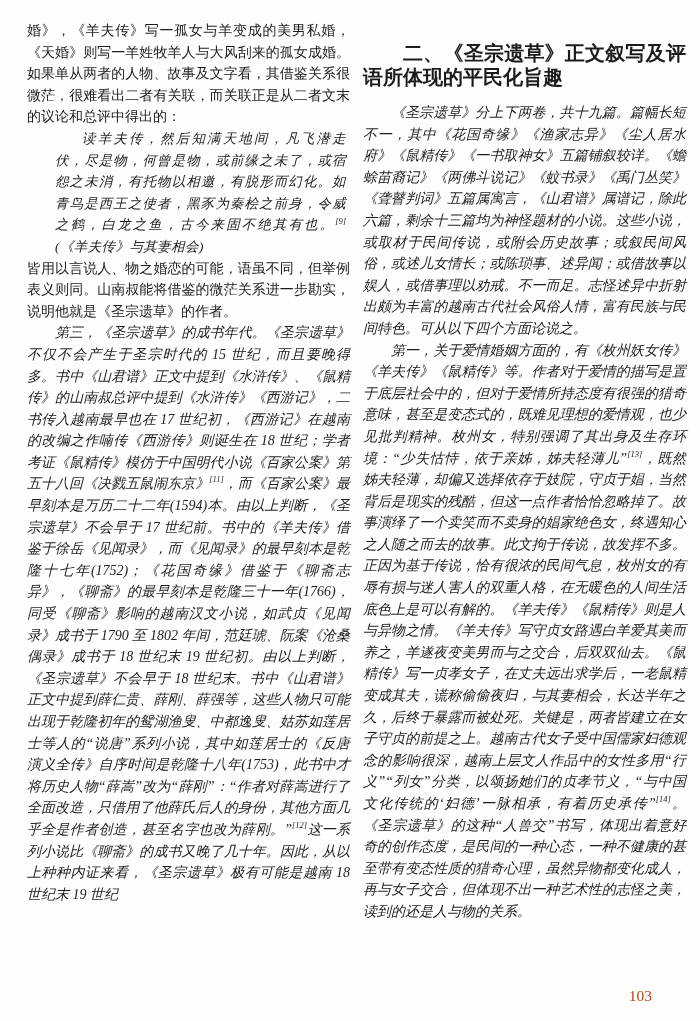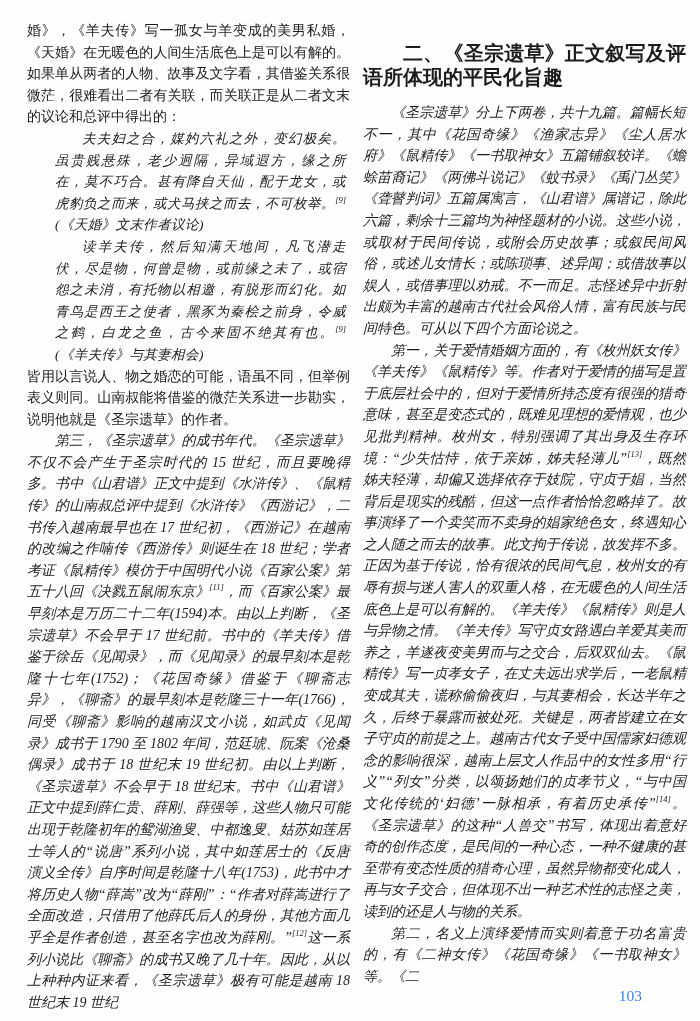--- a/index.html
+++ b/index.html
@@ -45,43 +45,41 @@
   }
   .heading{
     font-weight:bold;
     font-size:20px;
     line-height:24px;
     text-indent:2em;
     margin:21px 0 13px 0;
   }
   .page-number{
     position:absolute;
-    right:58px;
+    right:48px;
     bottom:16px;
     font-size:15.5px;
-    color:#3b82f6;
+    color:#c2410c;
   }
 </style>
 </head>
 <body>
 
 <div class="page">
   <div class="columns">
 
     <div class="col">
-      <p class="para"><span>婚》，《羊夫传》写一孤女与羊变成的美男私婚，《天婚》在无暖色的人间生活底色上是可以有解的。如果单从两者的人物、故事及文字看，其借鉴关系很微茫，很难看出二者有关联，而关联正是从二者文末的议论和总评中得出的：</span></p>
-      <p class="quote"><span>夫夫妇之合，媒妁六礼之外，变幻极矣。虽贵贱悬殊，老少迥隔，异域遐方，缘之所在，莫不巧合。甚有降自天仙，配于龙女，或虎豹负之而来，或犬马挟之而去，不可枚举。</span><sup>[9]</sup><span>(《天婚》文末作者议论)</span></p>
+      <p class="para"><span>婚》，《羊夫传》写一孤女与羊变成的美男私婚，《天婚》则写一羊姓牧羊人与大风刮来的孤女成婚。如果单从两者的人物、故事及文字看，其借鉴关系很微茫，很难看出二者有关联，而关联正是从二者文末的议论和总评中得出的：</span></p>
       <p class="quote"><span>读羊夫传，然后知满天地间，凡飞潜走伏，尽是物，何曾是物，或前缘之未了，或宿怨之未消，有托物以相邀，有脱形而幻化。如青鸟是西王之使者，黑豕为秦桧之前身，令威之鹤，白龙之鱼，古今来固不绝其有也。</span><sup>[9]</sup><span>(《羊夫传》与其妻相会)</span></p>
       <p class="para"><span>皆用以言说人、物之婚恋的可能，语虽不同，但举例表义则同。山南叔能将借鉴的微茫关系进一步勘实，说明他就是《圣宗遗草》的作者。</span></p>
       <p class="para indent"><span>第三，《圣宗遗草》的成书年代。《圣宗遗草》不仅不会产生于圣宗时代的 15 世纪，而且要晚得多。书中《山君谱》正文中提到《水浒传》、《鼠精传》的山南叔总评中提到《水浒传》《西游记》，二书传入越南最早也在 17 世纪初，《西游记》在越南的改编之作喃传《西游传》则诞生在 18 世纪；学者考证《鼠精传》模仿于中国明代小说《百家公案》第五十八回《决戮五鼠闹东京》</span><sup>[11]</sup><span>，而《百家公案》最早刻本是万历二十二年(1594)本。由以上判断，《圣宗遗草》不会早于 17 世纪前。书中的《羊夫传》借鉴于徐岳《见闻录》，而《见闻录》的最早刻本是乾隆十七年(1752)；《花国奇缘》借鉴于《聊斋志异》，《聊斋》的最早刻本是乾隆三十一年(1766)，同受《聊斋》影响的越南汉文小说，如武贞《见闻录》成书于 1790 至 1802 年间，范廷琥、阮案《沧桑偶录》成书于 18 世纪末 19 世纪初。由以上判断，《圣宗遗草》不会早于 18 世纪末。书中《山君谱》正文中提到薛仁贵、薛刚、薛强等，这些人物只可能出现于乾隆初年的鸳湖渔叟、中都逸叟、姑苏如莲居士等人的“说唐”系列小说，其中如莲居士的《反唐演义全传》自序时间是乾隆十八年(1753)，此书中才将历史人物“薛嵩”改为“薛刚”：“作者对薛嵩进行了全面改造，只借用了他薛氏后人的身份，其他方面几乎全是作者创造，甚至名字也改为薛刚。”</span><sup>[12]</sup><span>这一系列小说比《聊斋》的成书又晚了几十年。因此，从以上种种内证来看，《圣宗遗草》极有可能是越南 18 世纪末 19 世纪</span></p>
     </div>
 
     <div class="col">
       <h2 class="heading para">二、《圣宗遗草》正文叙写及评语所体现的平民化旨趣</h2>
       <p class="para indent"><span>《圣宗遗草》分上下两卷，共十九篇。篇幅长短不一，其中《花国奇缘》《渔家志异》《尘人居水府》《鼠精传》《一书取神女》五篇铺叙较详。《蟾蜍苗裔记》《两佛斗说记》《蚊书录》《禹门丛笑》《聋瞽判词》五篇属寓言，《山君谱》属谱记，除此六篇，剩余十三篇均为神怪题材的小说。这些小说，或取材于民间传说，或附会历史故事；或叙民间风俗，或述儿女情长；或陈琐事、述异闻；或借故事以娱人，或借事理以劝戒。不一而足。志怪述异中折射出颇为丰富的越南古代社会风俗人情，富有民族与民间特色。可从以下四个方面论说之。</span></p>
       <p class="para indent"><span>第一，关于爱情婚姻方面的，有《枚州妖女传》《羊夫传》《鼠精传》等。作者对于爱情的描写是置于底层社会中的，但对于爱情所持态度有很强的猎奇意味，甚至是变态式的，既难见理想的爱情观，也少见批判精神。枚州女，特别强调了其出身及生存环境：“少失怙恃，依于亲姊，姊夫轻薄儿”</span><sup>[13]</sup><span>，既然姊夫轻薄，却偏又选择依存于妓院，守贞于娼，当然背后是现实的残酷，但这一点作者恰恰忽略掉了。故事演绎了一个卖笑而不卖身的娼家绝色女，终遇知心之人随之而去的故事。此文拘于传说，故发挥不多。正因为基于传说，恰有很浓的民间气息，枚州女的有辱有损与迷人害人的双重人格，在无暖色的人间生活底色上是可以有解的。《羊夫传》《鼠精传》则是人与异物之情。《羊夫传》写守贞女路遇白羊爱其美而养之，羊遂夜变美男而与之交合，后双双仙去。《鼠精传》写一贞孝女子，在丈夫远出求学后，一老鼠精变成其夫，谎称偷偷夜归，与其妻相会，长达半年之久，后终于暴露而被处死。关键是，两者皆建立在女子守贞的前提之上。越南古代女子受中国儒家妇德观念的影响很深，越南上层文人作品中的女性多用“行义”“列女”分类，以颂扬她们的贞孝节义，“与中国文化传统的‘妇德’一脉相承，有着历史承传”</span><sup>[14]</sup><span>。《圣宗遗草》的这种“人兽交”书写，体现出着意好奇的创作态度，是民间的一种心态，一种不健康的甚至带有变态性质的猎奇心理，虽然异物都变化成人，再与女子交合，但体现不出一种艺术性的志怪之美，读到的还是人与物的关系。</span></p>
-      <p class="para indent"><span>第二，名义上演绎爱情而实则着意于功名富贵的，有《二神女传》《花国奇缘》《一书取神女》等。《二</span></p>
     </div>
 
   </div>
 
   <div class="page-number">103</div>
 </div>
 
 </body></html>

